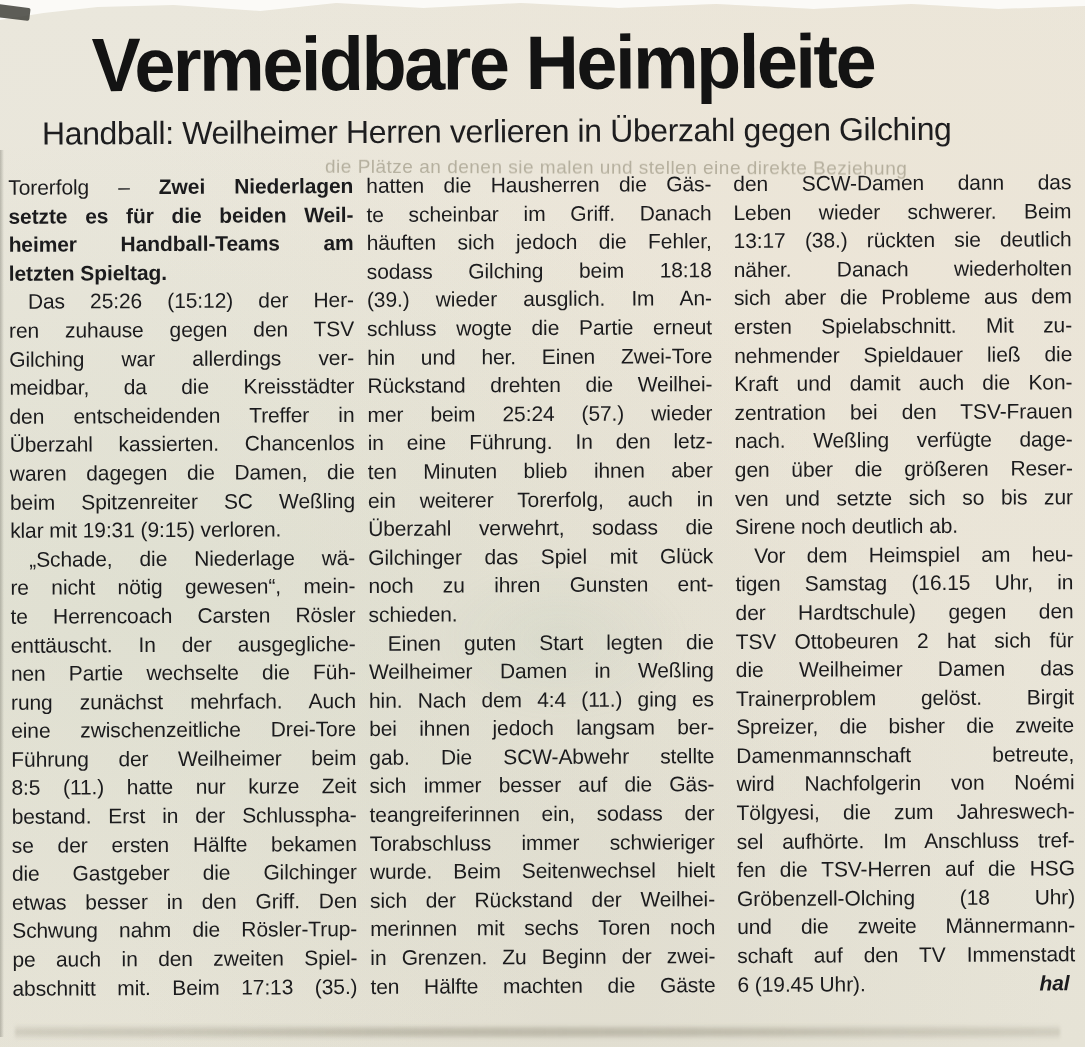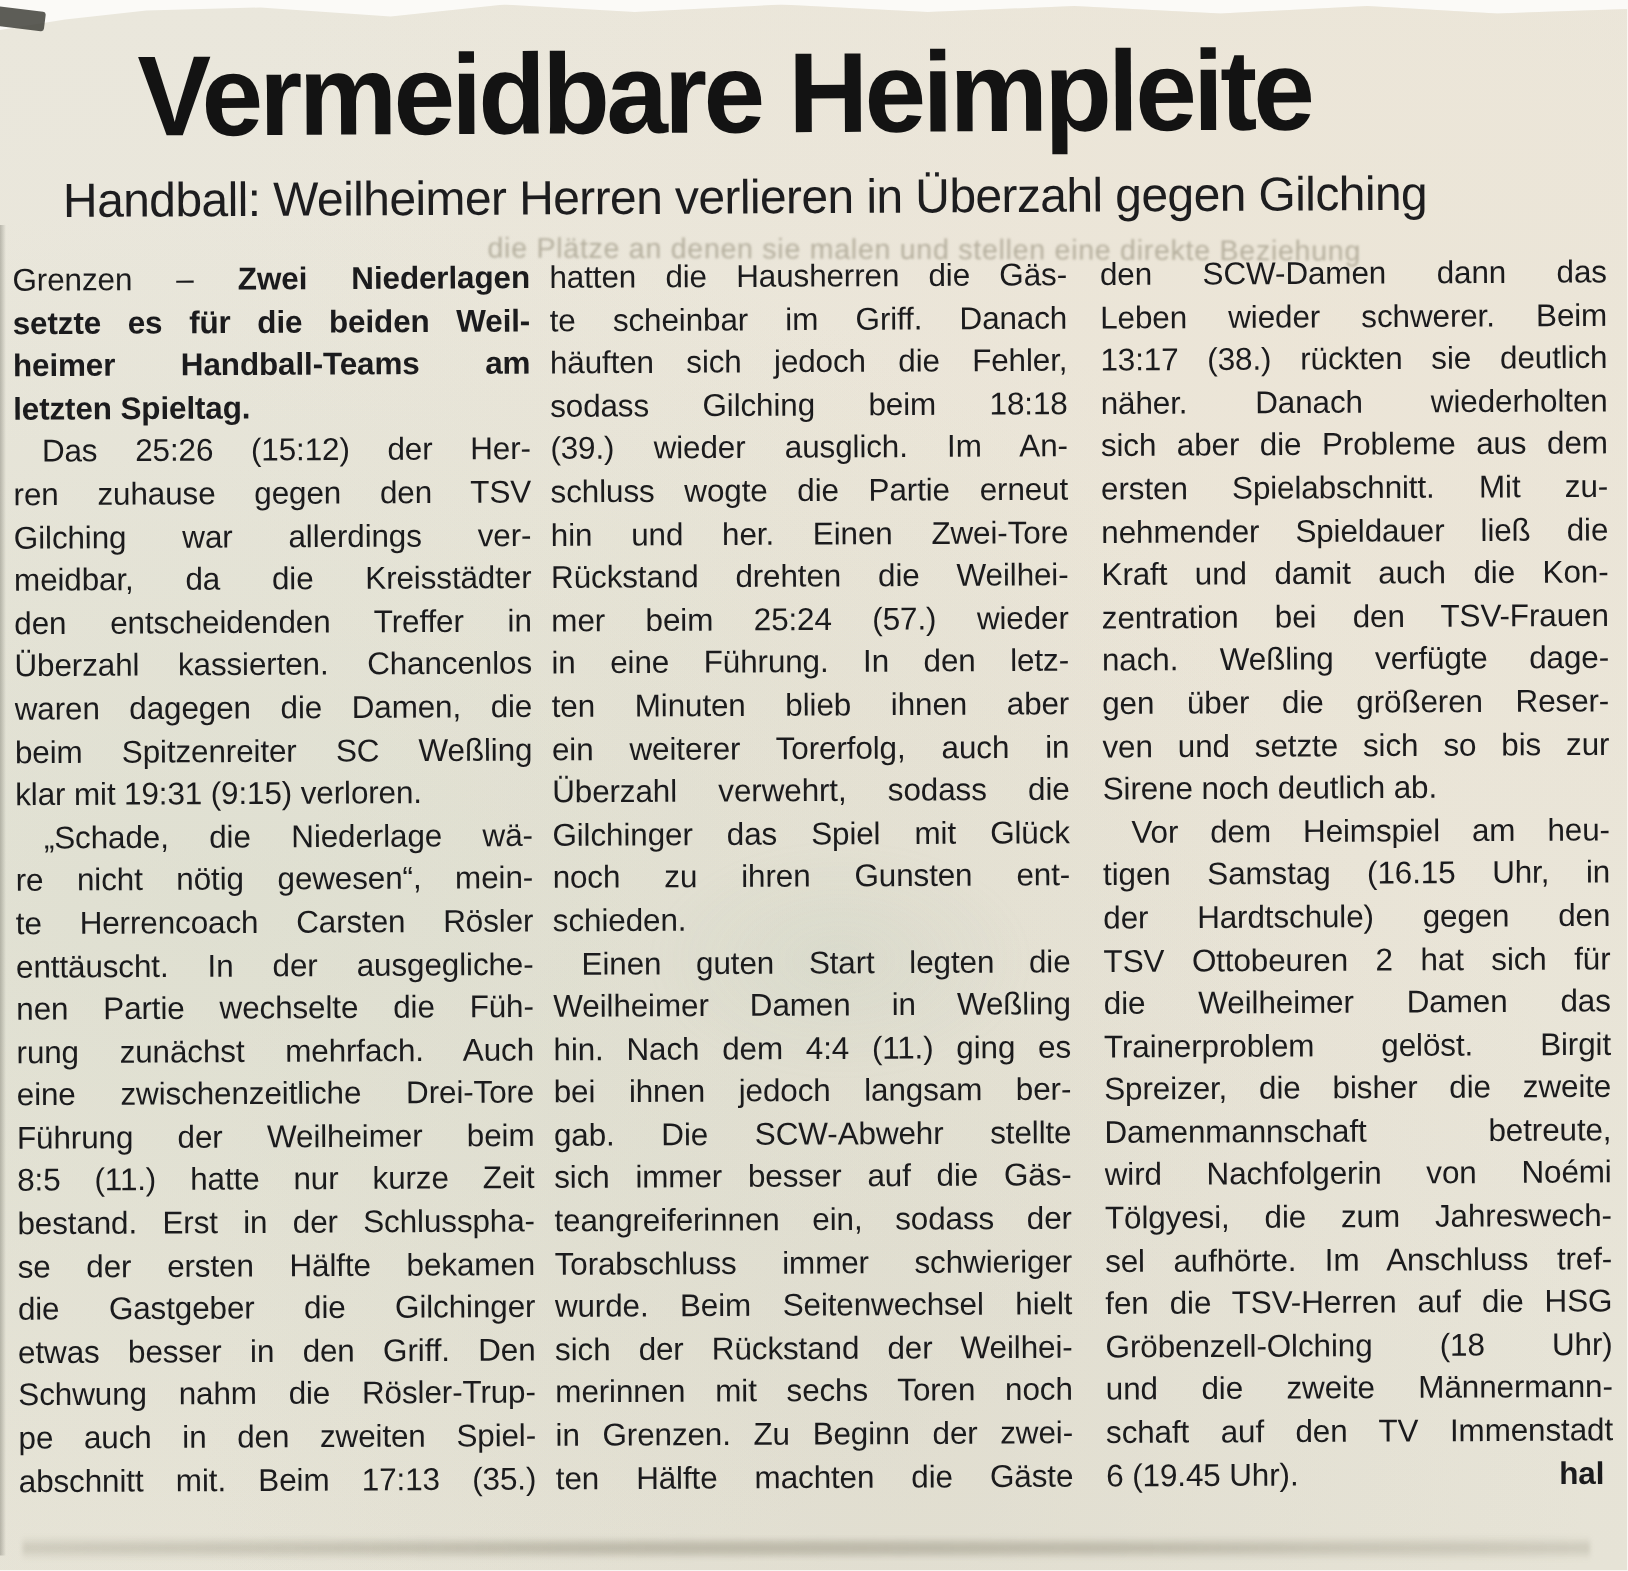--- a/index.html
+++ b/index.html
@@ -57,39 +57,39 @@
   .para.lead { font-weight:700; }
   .para.lead .reg { font-weight:400; }
 
   .line { height:var(--lh); line-height:var(--lh); overflow:hidden;
     text-align:justify; letter-spacing:-0.1px; }
   .line::after { content:""; display:inline-block; width:100%; height:0; }
   .line.last { text-align:left; }
   .line.indent { text-indent:19px; }
   .line.author-line { display:flex; justify-content:space-between; }
   .line.author-line::after { display:none; }
-  .author { font-weight:700; padding-right:6px; }
+  .author { font-weight:700; padding-right:6px;font-style:italic; }
 </style>
 </head>
 <body>
 
 <div class="paper"></div>
 <div class="corner-mark"></div>
 <div class="edge-shadow"></div>
 <div class="stain-mid"></div>
 <div class="ghost-line">die Plätze an denen sie malen und stellen eine direkte Beziehung</div>
 <div class="ghost-bottom"></div>
 
 <div class="content">
   <div class="headline">Vermeidbare Heimpleite</div>
   <div class="subhead">Handball: Weilheimer Herren verlieren in Überzahl gegen Gilching</div>
   <div class="columns">
       <div class="column">
         <div class="para lead">
-          <div class="line"><span class="reg">Grenzen – </span><span>Zwei Niederlagen</span></div>
+          <div class="line"><span class="reg">Torerfolg – </span><span>Zwei Niederlagen</span></div>
           <div class="line">setzte es für die beiden Weil-</div>
           <div class="line">heimer Handball-Teams am</div>
           <div class="line last">letzten Spieltag.</div>
         </div>
         <div class="para">
           <div class="line indent">Das 25:26 (15:12) der Her-</div>
           <div class="line">ren zuhause gegen den TSV</div>
           <div class="line">Gilching war allerdings ver-</div>
           <div class="line">meidbar, da die Kreisstädter</div>
           <div class="line">den entscheidenden Treffer in</div>

